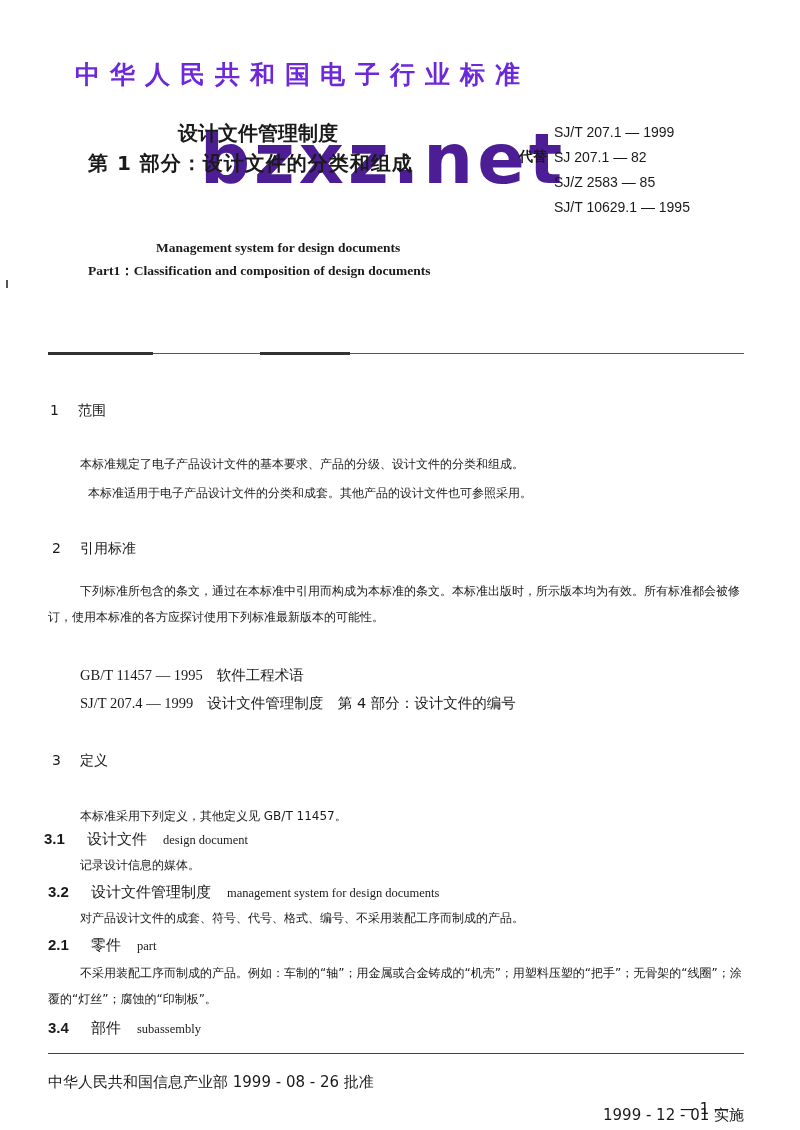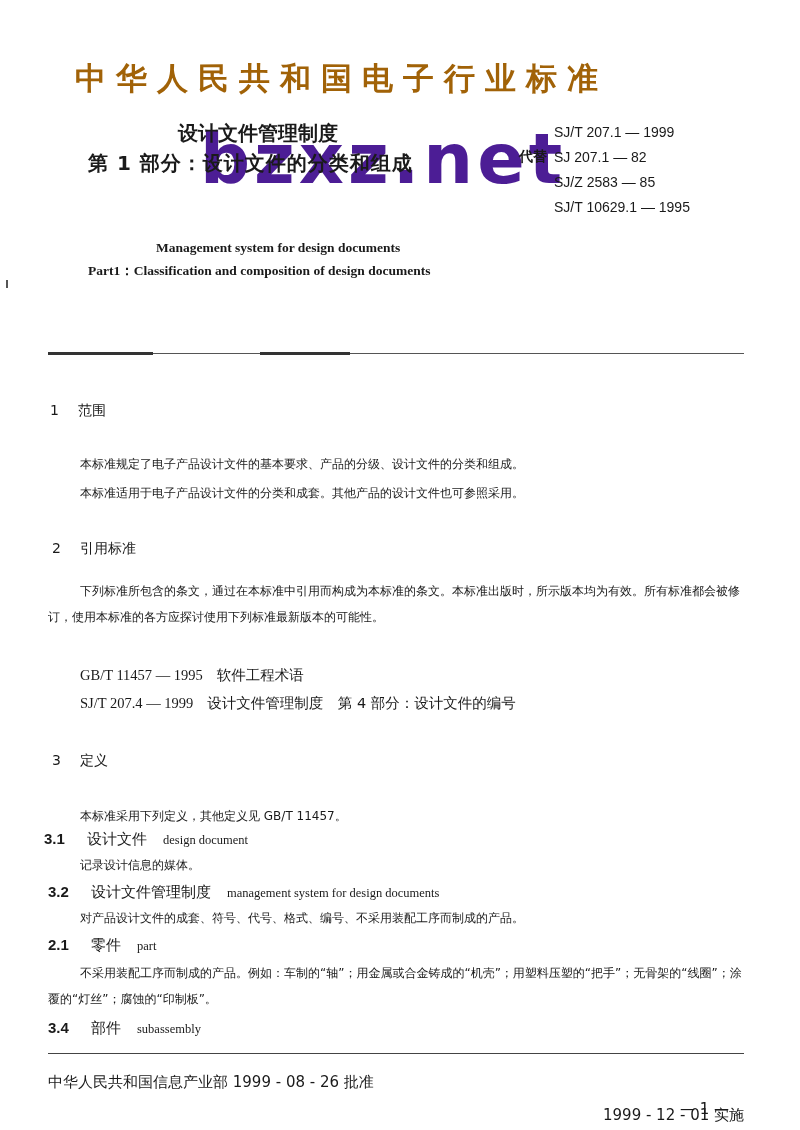--- a/index.html
+++ b/index.html
@@ -2,21 +2,21 @@
 <html><head>
   <meta charset="utf-8">
   <style>
     html, body { margin: 0; padding: 0; }
     body {
       width: 800px; height: 1130px; background: #ffffff; position: relative; overflow: hidden;
       font-family: "DejaVu Sans", sans-serif; color: #1a1a1a;
     }
     .abs { position: absolute; }
     .header-title {
-      left: 75px; top: 58px; font-size: 31px; font-weight: bold; letter-spacing: 10px; color: #a16207;
+      left: 75px; top: 58px; font-size: 25px; font-weight: bold; letter-spacing: 10px; color: #6d28d9;
     }
     .watermark {
       left: 200px; top: 118px; font-size: 70px; font-weight: bold; color: #4c1d95;
       letter-spacing: 4px; font-family: "DejaVu Sans", sans-serif; z-index: 0;
     }
     .title-cn-1 { left: 178px; top: 120px; font-size: 20px; font-weight: bold; z-index: 1; }
     .title-cn-2 { left: 88px; top: 150px; font-size: 20px; font-weight: bold; z-index: 1; letter-spacing: 1px; }
     .replace-label { left: 519px; top: 148px; font-size: 14px; font-weight: bold; z-index: 1; }
     .std-codes {
       left: 554px; top: 120px; font-size: 14px; line-height: 25px; z-index: 1;
@@ -71,21 +71,21 @@
 <div class="abs margin-mark"></div>
 
 <div class="abs rule-top"></div>
 <div class="abs rule-top-thick"></div>
 <div class="abs rule-top-thick2"></div>
 
 <div class="abs section-heading" style="left:50px; top:402px;">
   <span class="num">1</span><span>范围</span>
 </div>
 <div class="abs para" style="left:80px; top:451px;">本标准规定了电子产品设计文件的基本要求、产品的分级、设计文件的分类和组成。</div>
-<div class="abs para" style="left:80px; top:480px;text-align:center;">本标准适用于电子产品设计文件的分类和成套。其他产品的设计文件也可参照采用。</div>
+<div class="abs para" style="left:88px; top:480px;text-align:center;">本标准适用于电子产品设计文件的分类和成套。其他产品的设计文件也可参照采用。</div>
 
 <div class="abs section-heading" style="left:52px; top:540px;">
   <span class="num">2</span><span>引用标准</span>
 </div>
 <div class="abs para" style="left:48px; top:578px; width:700px; text-indent:32px; line-height:26px;">下列标准所包含的条文，通过在本标准中引用而构成为本标准的条文。本标准出版时，所示版本均为有效。所有标准都会被修订，使用本标准的各方应探讨使用下列标准最新版本的可能性。</div>
 <div class="abs ref" style="left:80px; top:666px;">
   <span class="code">GB/T 11457 — 1995</span><span>软件工程术语</span>
 </div>
 <div class="abs ref" style="left:80px; top:694px;">
   <span class="code">SJ/T 207.4 — 1999</span><span>设计文件管理制度　第 4 部分：设计文件的编号</span>

